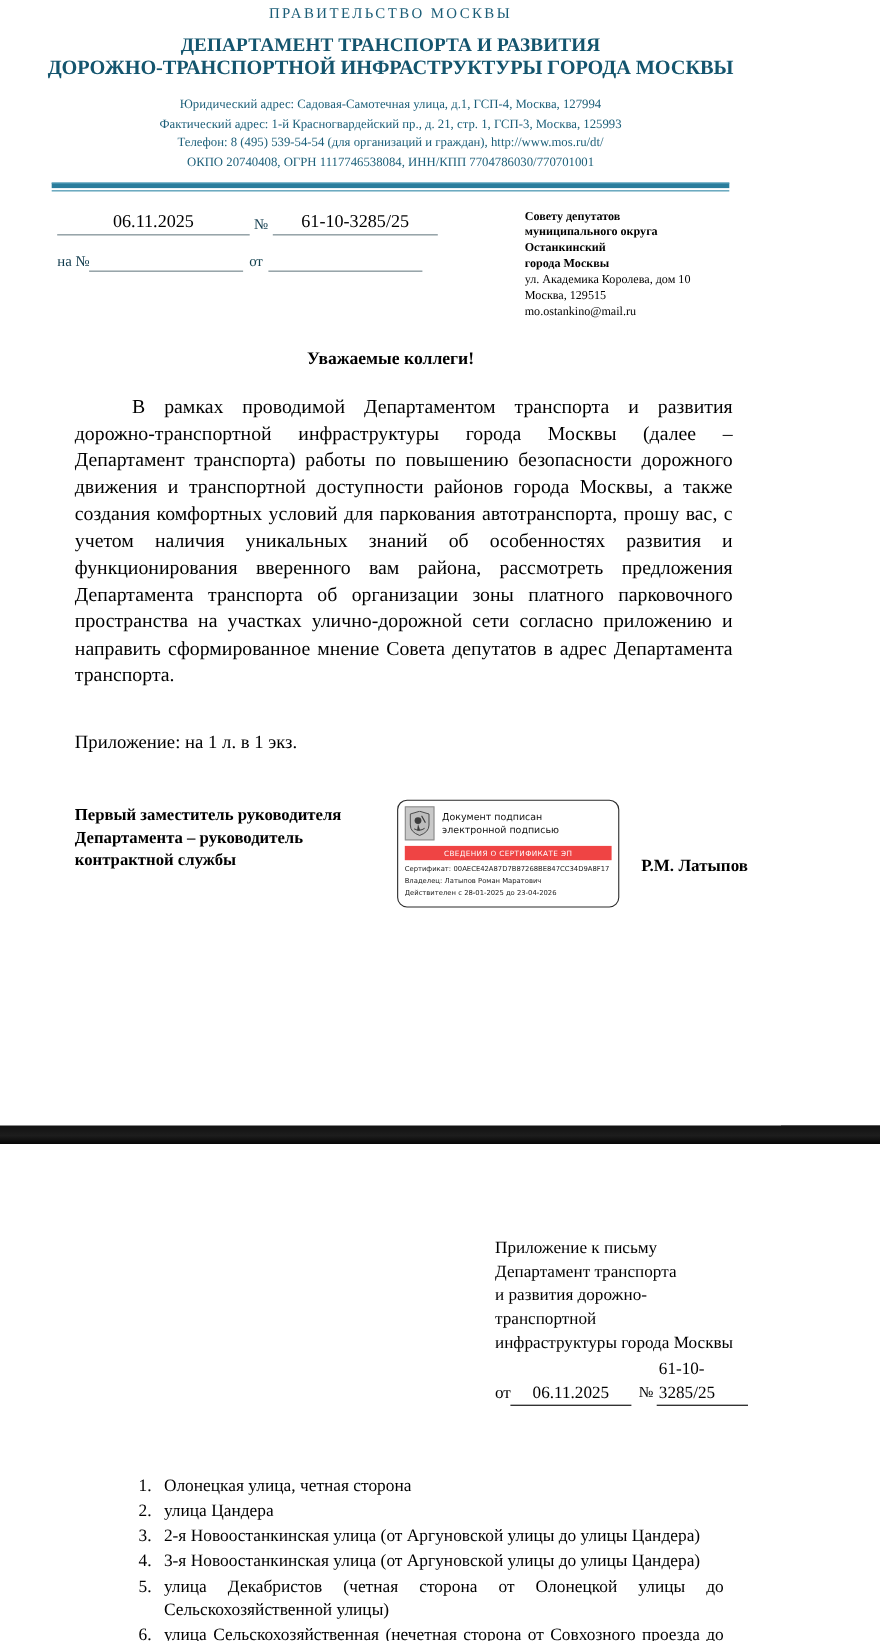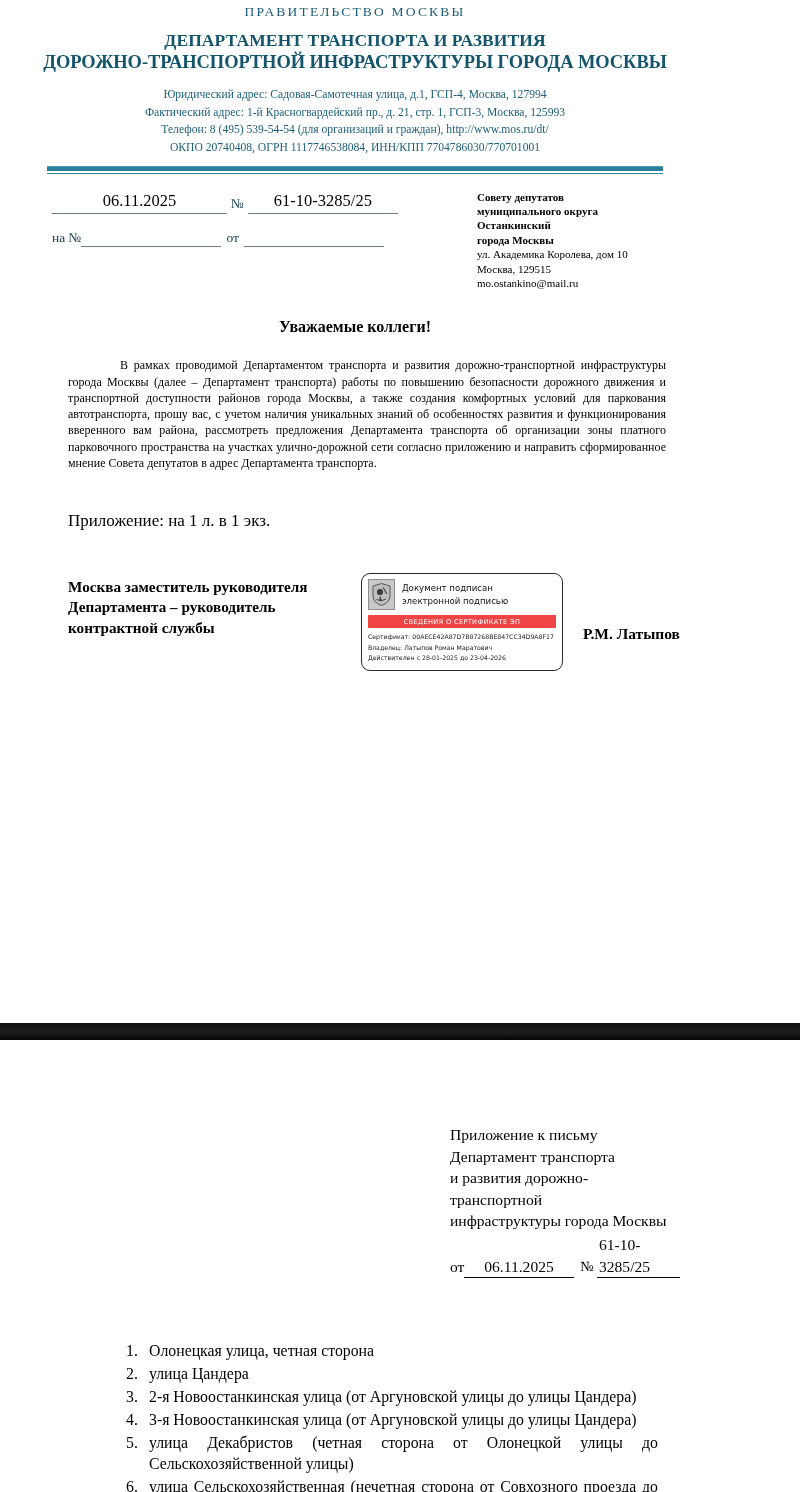--- a/index.html
+++ b/index.html
@@ -94,21 +94,21 @@
 
   
   .salutation {
     text-align: center;
     font-weight: bold;
     font-size: 16px;
     margin-top: 28px;
   }
   .body-text {
     margin-top: 21px;
-    font-size: 12px;
+    font-size: 18px;
     line-height: 1.355;
     text-align: justify;
     text-indent: 52px;
     padding: 0 14px 0 38px;
   }
   .attachment-note {
     margin-top: 40px;
     font-size: 17px;
     padding-left: 38px;
   }
@@ -288,21 +288,21 @@
   </div>
 
   <div class="salutation">Уважаемые коллеги!</div>
 
   <div class="body-text">В рамках проводимой Департаментом транспорта и развития дорожно-транспортной инфраструктуры города Москвы (далее – Департамент транспорта) работы по повышению безопасности дорожного движения и транспортной доступности районов города Москвы, а также создания комфортных условий для паркования автотранспорта, прошу вас, с учетом наличия уникальных знаний об особенностях развития и функционирования вверенного вам района, рассмотреть предложения Департамента транспорта об организации зоны платного парковочного пространства на участках улично-дорожной сети согласно приложению и направить сформированное мнение Совета депутатов в адрес Департамента транспорта.</div>
 
   <div class="attachment-note">Приложение: на 1 л. в 1 экз.</div>
 
   <div class="sign-row">
     <div class="sign-title">
-      <div>Москва заместитель руководителя</div>
+      <div>Первый заместитель руководителя</div>
       <div>Департамента – руководитель</div>
       <div>контрактной службы</div>
     </div>
 
     <div class="esign-stamp">
       <div class="esign-top">
         <div class="emblem">
           <svg width="19" height="23" viewBox="0 0 19 23" aria-hidden="true">
             <path d="M9.5 0.5 L18 3 L18 13 Q18 19.5 9.5 22.5 Q1 19.5 1 13 L1 3 Z" fill="#bdbdbd" stroke="#4a4a4a" stroke-width="0.9"></path>
             <circle cx="8" cy="9" r="3.1" fill="#3d3d3d"></circle>

